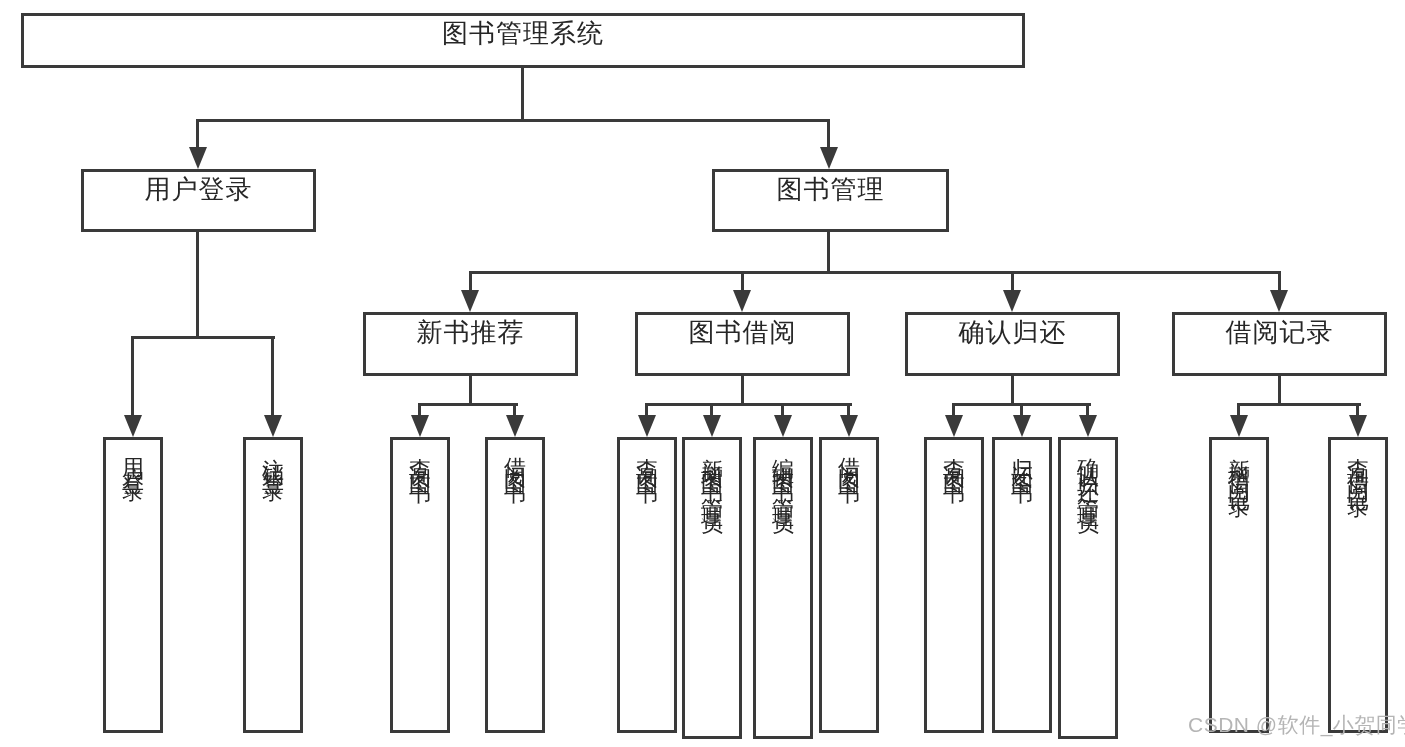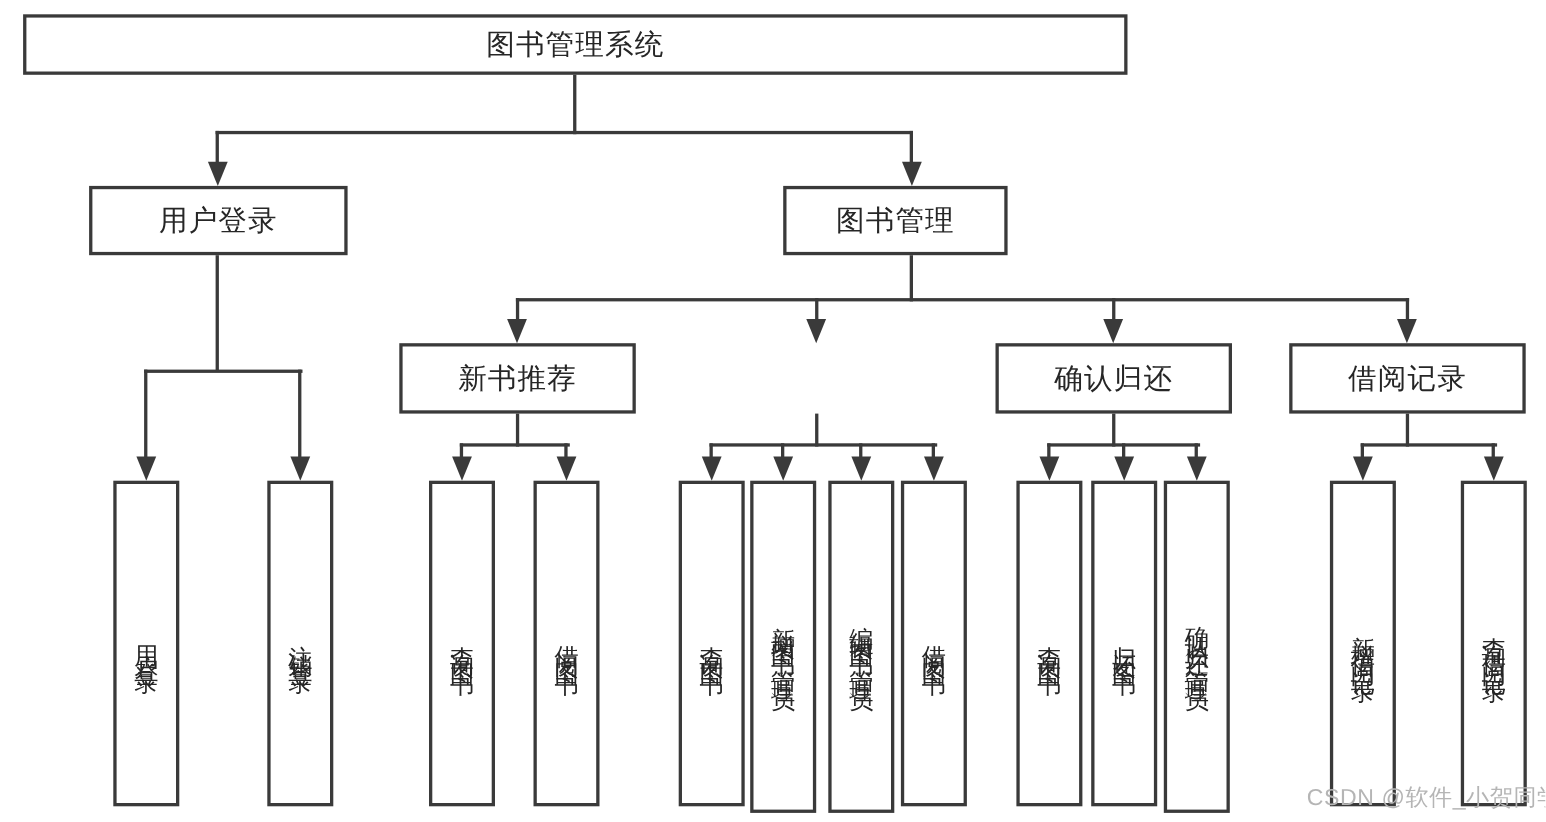--- a/index.html
+++ b/index.html
@@ -9,21 +9,21 @@
     --bg:#ffffff;
   }
   html,body{margin:0;padding:0;background:var(--bg);}
   .stage{
     position:relative;width:1405px;height:747px;background:var(--bg);
     font-family:"Liberation Sans","DejaVu Sans",sans-serif;
     overflow:hidden;
   }
   .box{
     position:absolute;box-sizing:border-box;border:3px solid var(--line);
-    background:var(--bg);display:flex;align-items:center;justify-content:center;
+    background:var(--bg);display:flex;justify-content:center;
     color:var(--text);font-size:26px;letter-spacing:1px;white-space:nowrap;
   }
   .leaf{font-size:22px;}
   .leaf .vtxt{
     writing-mode:vertical-rl;text-orientation:mixed;
     line-height:1;letter-spacing:8px;white-space:nowrap;
   }
   .v{position:absolute;width:3px;background:var(--line);}
   .h{position:absolute;height:3px;background:var(--line);}
   .ar{
@@ -48,21 +48,21 @@
   <div class="v" style="left:521px;top:68px;height:54px;"></div>
   <div class="h" style="left:196px;top:119px;width:634px;"></div>
   <div class="v" style="left:196px;top:119px;height:32px;"></div>
   <div class="v" style="left:827px;top:119px;height:32px;"></div>
   <div class="ar" style="left:189px;top:147px;"></div>
   <div class="ar" style="left:820px;top:147px;"></div>
 
   <div class="box" style="left:81px;top:169px;width:235px;height:63px;">
     <span>用户登录</span>
   </div>
-  <div class="box" style="left:712px;top:169px;width:204px;height:63px;">
+  <div class="box" style="left:712px;top:169px;width:237px;height:63px;">
     <span>图书管理</span>
   </div>
 
   <div class="v" style="left:196px;top:232px;height:105px;"></div>
   <div class="h" style="left:131px;top:336px;width:144px;"></div>
   <div class="v" style="left:131px;top:336px;height:84px;"></div>
   <div class="v" style="left:271px;top:336px;height:84px;"></div>
   <div class="ar" style="left:124px;top:415px;"></div>
   <div class="ar" style="left:264px;top:415px;"></div>
 
@@ -72,20 +72,23 @@
   <div class="v" style="left:741px;top:271px;height:24px;"></div>
   <div class="v" style="left:1011px;top:271px;height:24px;"></div>
   <div class="v" style="left:1278px;top:271px;height:24px;"></div>
   <div class="ar" style="left:461px;top:290px;"></div>
   <div class="ar" style="left:733px;top:290px;"></div>
   <div class="ar" style="left:1003px;top:290px;"></div>
   <div class="ar" style="left:1270px;top:290px;"></div>
 
   <div class="box" style="left:363px;top:312px;width:215px;height:64px;">
     <span>新书推荐</span>
+  </div>
+  <div class="box" style="left:635px;top:312px;width:215px;height:64px;">
+    <span>图书借阅</span>
   </div>
   <div class="box" style="left:905px;top:312px;width:215px;height:64px;">
     <span>确认归还</span>
   </div>
   <div class="box" style="left:1172px;top:312px;width:215px;height:64px;">
     <span>借阅记录</span>
   </div>
 
   <div class="v" style="left:469px;top:376px;height:30px;"></div>
   <div class="h" style="left:418px;top:403px;width:100px;"></div>

